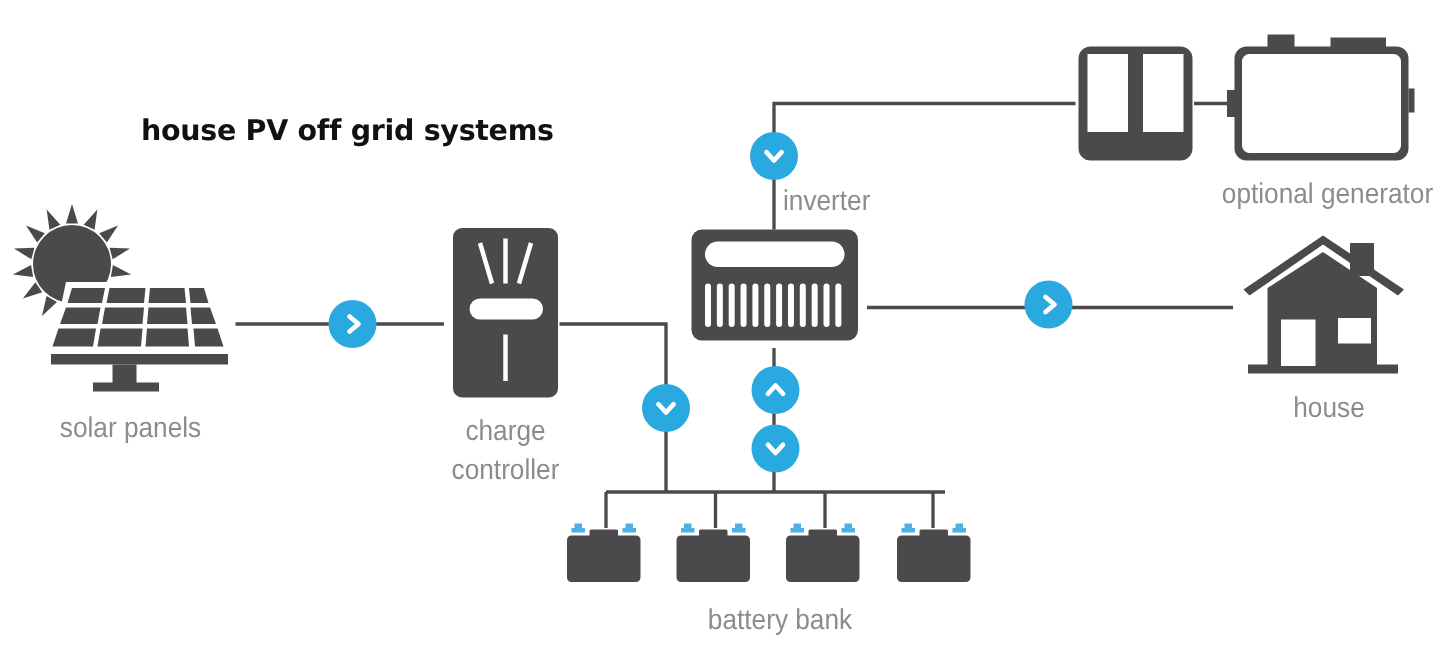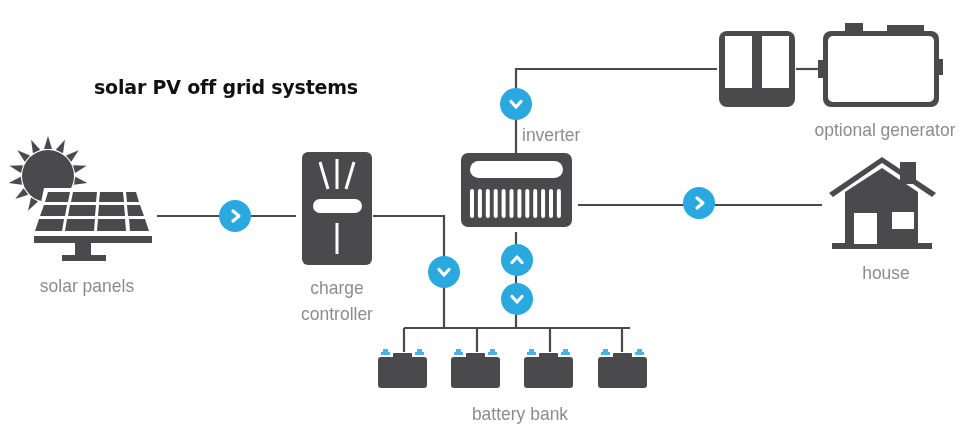--- a/index.html
+++ b/index.html
@@ -5,21 +5,21 @@
   html, body { margin:0; padding:0; background:#ffffff; }
   body { width:968px; height:444px; position:relative; overflow:hidden; font-family:"Liberation Sans", sans-serif; }
   #stage { position:absolute; left:0; top:0; width:968px; height:444px; }
   .title { position:absolute; left:94px; top:76px; font-family:"DejaVu Sans", sans-serif; font-weight:bold; font-size:19px; color:#111; letter-spacing:-0.2px; }
   .lbl { position:absolute; font-family:"Liberation Sans", sans-serif; color:#8c8c8c; font-size:19px; line-height:23px; text-align:center; transform:scaleX(0.92); transform-origin:center; white-space:nowrap; }
 </style>
 </head>
 <body>
 
 <div id="stage">
-  <div class="title">solar PV off grid systems</div>
+  <div class="title">house PV off grid systems</div>
 
   <svg width="968" height="444" viewBox="0 0 968 444" style="position:absolute;left:0;top:0;">
     <defs>
       <g id="chev-right">
           <path d="M-3,-5 L3,0 L-3,5" fill="none" stroke="#fff" stroke-width="3.2" stroke-linecap="round" stroke-linejoin="round"></path>
         </g>
       <g id="chev-down">
           <path d="M-5,-2.5 L0,3 L5,-2.5" fill="none" stroke="#fff" stroke-width="3.2" stroke-linecap="round" stroke-linejoin="round"></path>
         </g>
       <g id="chev-up">

